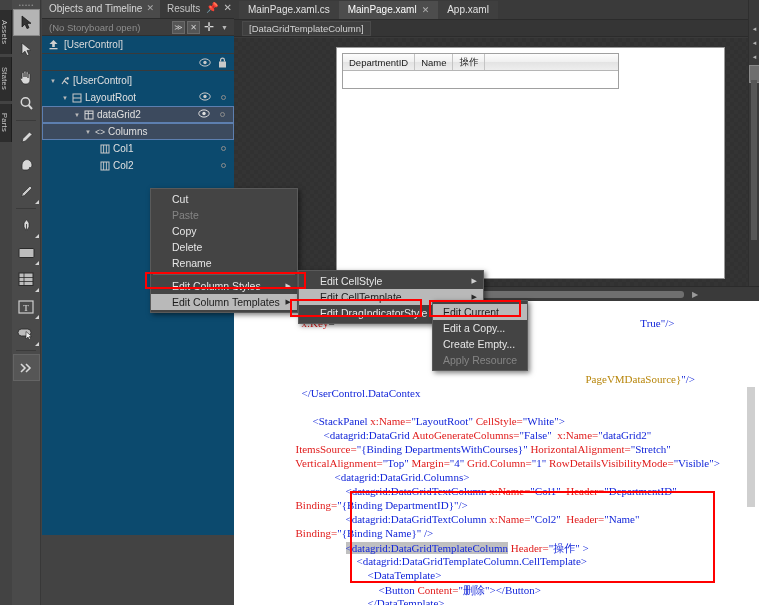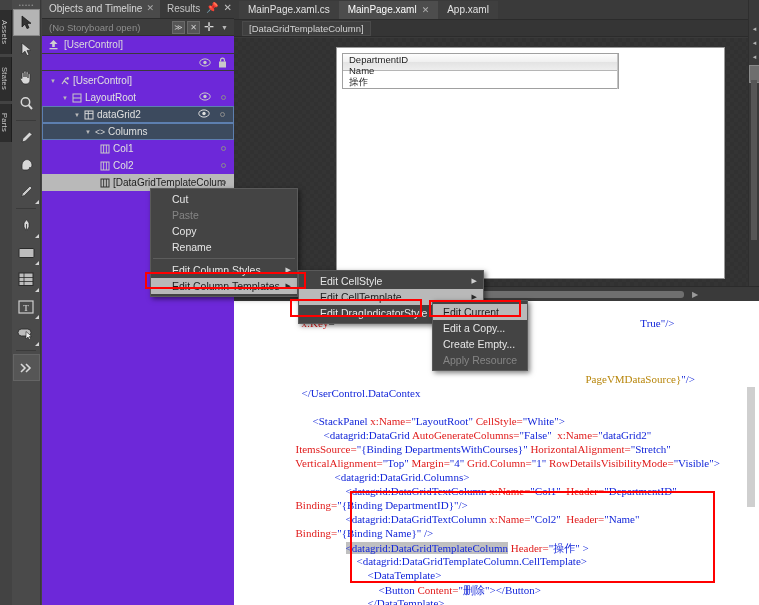--- a/index.html
+++ b/index.html
@@ -62,22 +62,22 @@
     width: 0; height: 0;
     border-left: 4px solid transparent;
     border-bottom: 4px solid #d4d4d4;
   }
   .toolsep { height: 1px; background: #3a3a3a; margin: 3px 4px; }
   .tool svg { display: block; }
 
   
   .panel {
     position: absolute; left: 42px; top: 0;
-    width: 192px; height: 605px;
-    background: #6d28d9;
+    width: 192px; height: 535px;
+    background: #0c4a6e;
   }
   .panel-tabs {
     height: 19px; background: #3a3a3a;
     display: flex; align-items: flex-end;
     position: relative;
     border-bottom: 1px solid #2b2b2b;
   }
   .ptab {
     height: 19px; line-height: 19px;
     padding: 0 6px 0 7px;
@@ -204,21 +204,20 @@
   .dg {
     position: absolute; left: 5px; top: 5px;
     width: 277px; height: 36px;
     border: 1px solid #a0a0a0;
     background: #ffffff;
   }
   .dg-header {
     height: 17px; display: flex;
     background: linear-gradient(to bottom,#fdfdfd 0%,#f0f0f0 48%,#e3e3e3 52%,#eeeeee 100%);
     border-bottom: 1px solid #b5b5b5;
-    flex-direction: column;
   }
   .dg-h {
     font-size: 9.5px; color: #1c1c1c;
     padding: 0 6px;
     display: flex; align-items: center;
     border-right: 1px solid #c4c4c4;
     white-space: nowrap;
   }
   .dg-h.last { border-right: none; flex: 1; }
 
@@ -549,31 +548,20 @@
           <svg width="10" height="10" viewBox="0 0 10 10">
               <rect x="1" y="1" width="8" height="8" fill="none" stroke="#c9c9c9" stroke-width="1"></rect>
               <line x1="3.6" y1="1" x2="3.6" y2="9" stroke="#c9c9c9" stroke-width=".9"></line>
               <line x1="6.4" y1="1" x2="6.4" y2="9" stroke="#c9c9c9" stroke-width=".9"></line>
             </svg>
         </span>
         <span class="tlabel">Col2</span>
         <span class="tdot"></span>
       </div>
 
-      <div class="trow selgray" style="padding-left:56px">
-        <span class="ticon">
-          <svg width="10" height="10" viewBox="0 0 10 10">
-              <rect x="1" y="1" width="8" height="8" fill="none" stroke="#333" stroke-width="1"></rect>
-              <line x1="3.6" y1="1" x2="3.6" y2="9" stroke="#333" stroke-width=".9"></line>
-              <line x1="6.4" y1="1" x2="6.4" y2="9" stroke="#333" stroke-width=".9"></line>
-            </svg>
-        </span>
-        <span class="tlabel">[DataGridTemplateColum</span>
-        <span class="tdot"></span>
-      </div>
 
     </div>
   </div>
 
   <div class="main">
 
     <div class="doctabs">
       <div class="dtab">
         <span>MainPage.xaml.cs</span>
       </div>
@@ -716,20 +704,23 @@
     <div class="mi">
       <span>Cut</span>
     </div>
     <div class="mi dis">
       <span>Paste</span>
     </div>
     <div class="mi">
       <span>Copy</span>
     </div>
     <div class="mi">
+      <span>Delete</span>
+    </div>
+    <div class="mi">
       <span>Rename</span>
     </div>
     <div class="msep"></div>
     <div class="mi">
       <span>Edit Column Styles</span>
       <span class="sub">▶</span>
     </div>
     <div class="mi hi">
       <span>Edit Column Templates</span>
       <span class="sub">▶</span>

